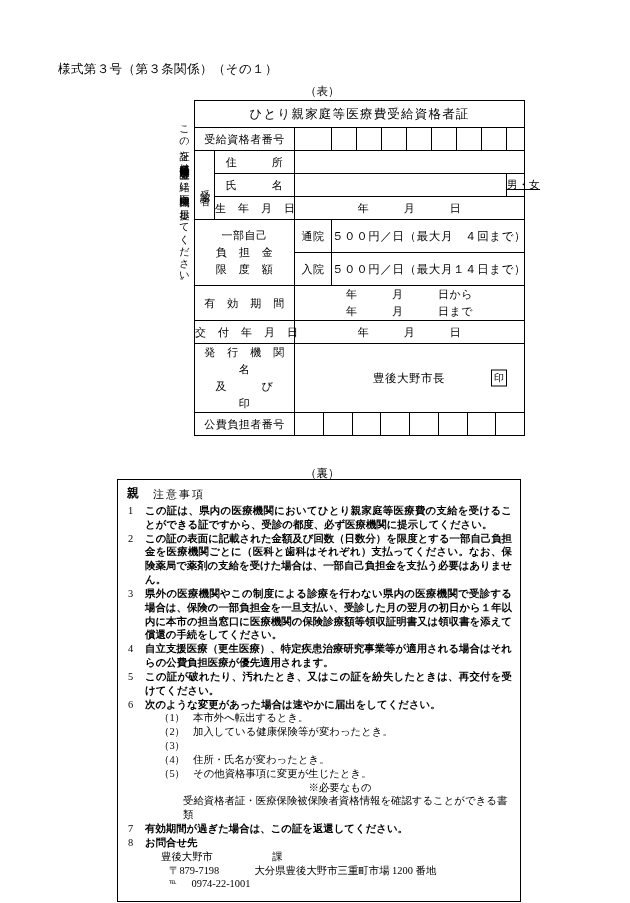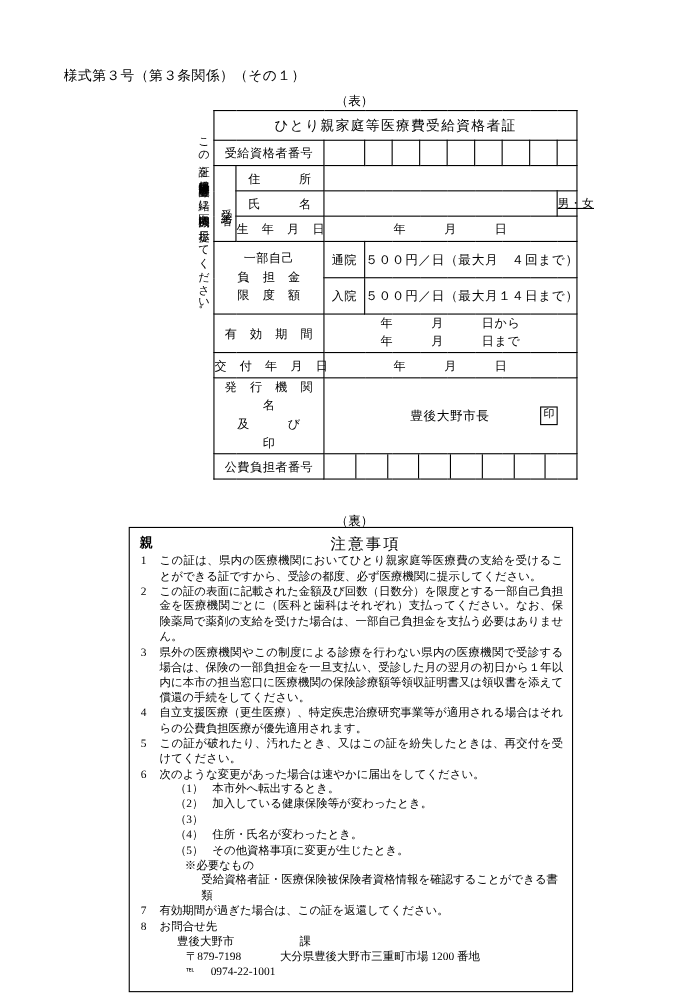--- a/index.html
+++ b/index.html
@@ -181,56 +181,57 @@
     left: 2px;
     top: 0;
     font-size: 12px;
     font-weight: bold;
   }
   .back-head .caption {
     position: absolute;
     left: 0;
     right: 0;
     top: 1px;
-    text-align: center;
-    font-size: 14px;
+    text-align: left;
+    font-size: 11px;
     letter-spacing: 2px;
     padding-left: 28px;
   }
 
   .note-item {
     display: flex;
     align-items: flex-start;
     margin-bottom: 0px;
   }
   .note-num {
     width: 20px;
     flex: 0 0 20px;
     text-align: left;
     padding-left: 3px;
     box-sizing: border-box;
   }
   .note-text {
     flex: 1 1 auto;
     text-align: justify;
     text-justify: inter-character;
+    font-weight: bold;
   }
 
   .sub-item {
     display: flex;
     align-items: flex-start;
     padding-left: 34px;
   }
   .sub-num {
     width: 34px;
     flex: 0 0 34px;
   }
   .sub-text { flex: 1 1 auto; }
 
-  .note-plain { padding-left: 43px; }
+  .note-plain { padding-left: 43px; text-align: center; }
   .note-plain2 { padding-left: 58px; }
 
   .contact-line { padding-left: 36px; }
   .contact-line .kashira { display: inline-block; }
   .contact-gap { display: inline-block; width: 54px; }
   .contact-line2 { padding-left: 44px; }
   .contact-line3 { padding-left: 44px; }
   .zip-gap { display: inline-block; width: 30px; }
   .tel-mark { font-size: 9px; }
 </style>

